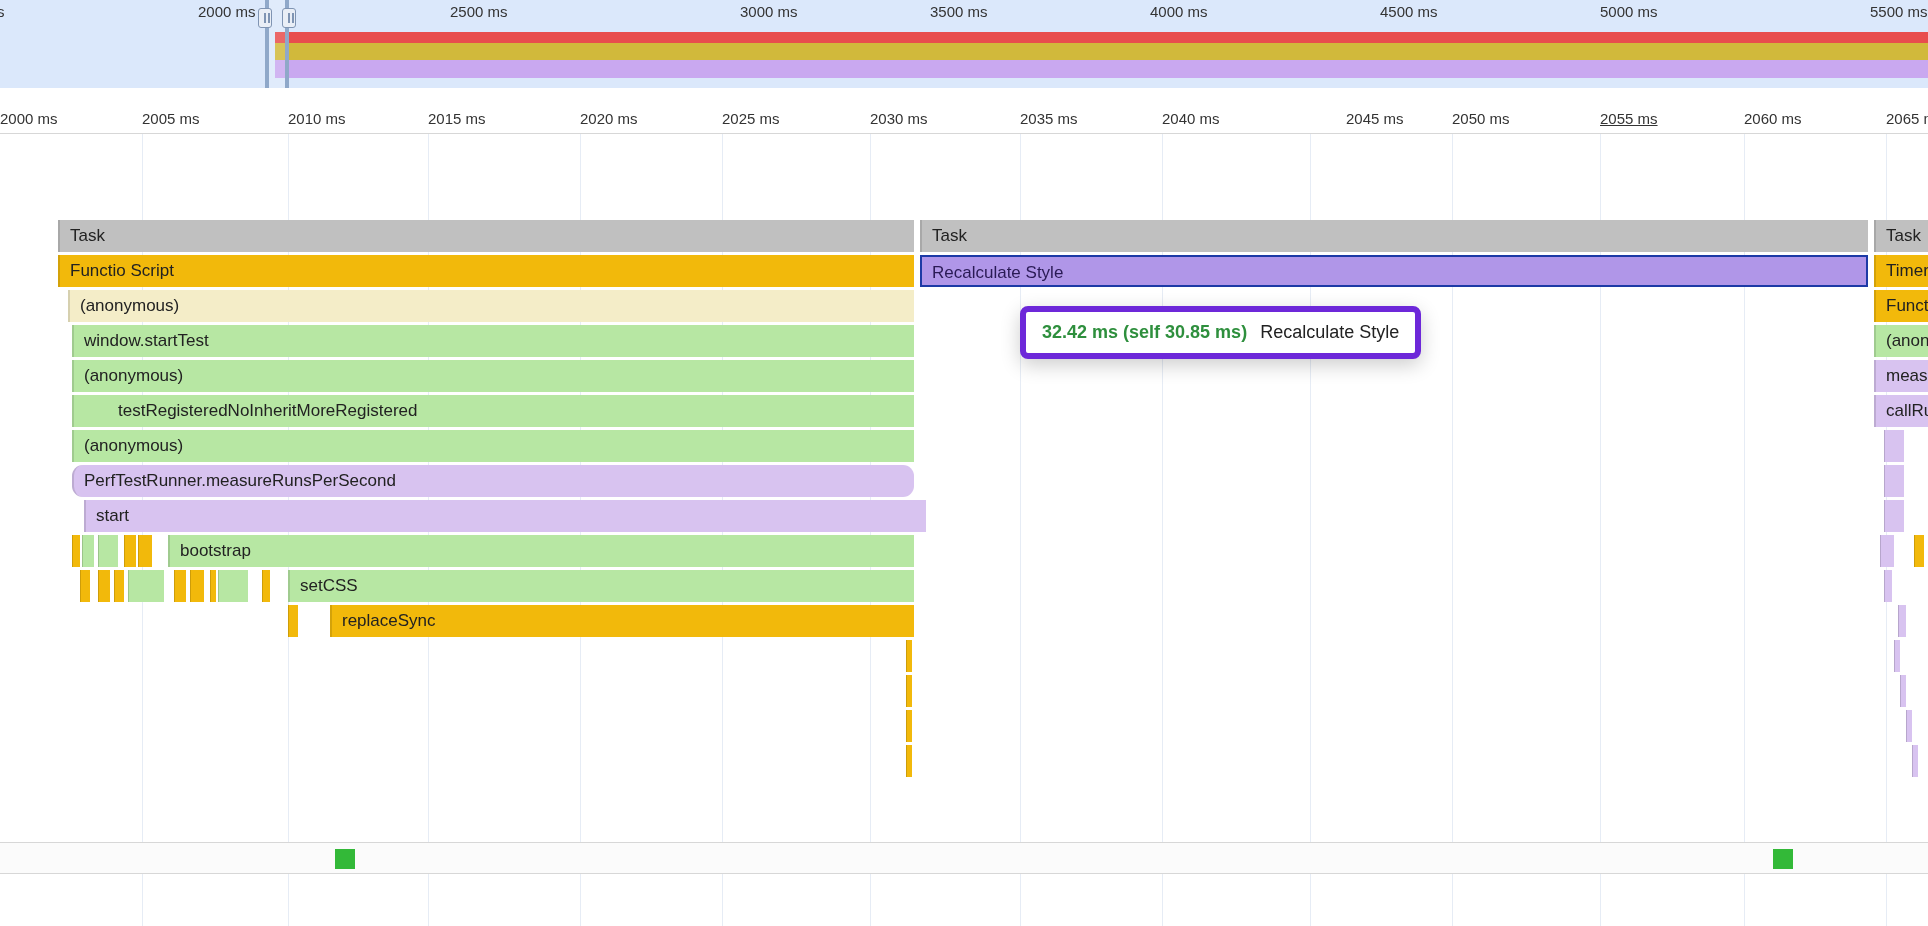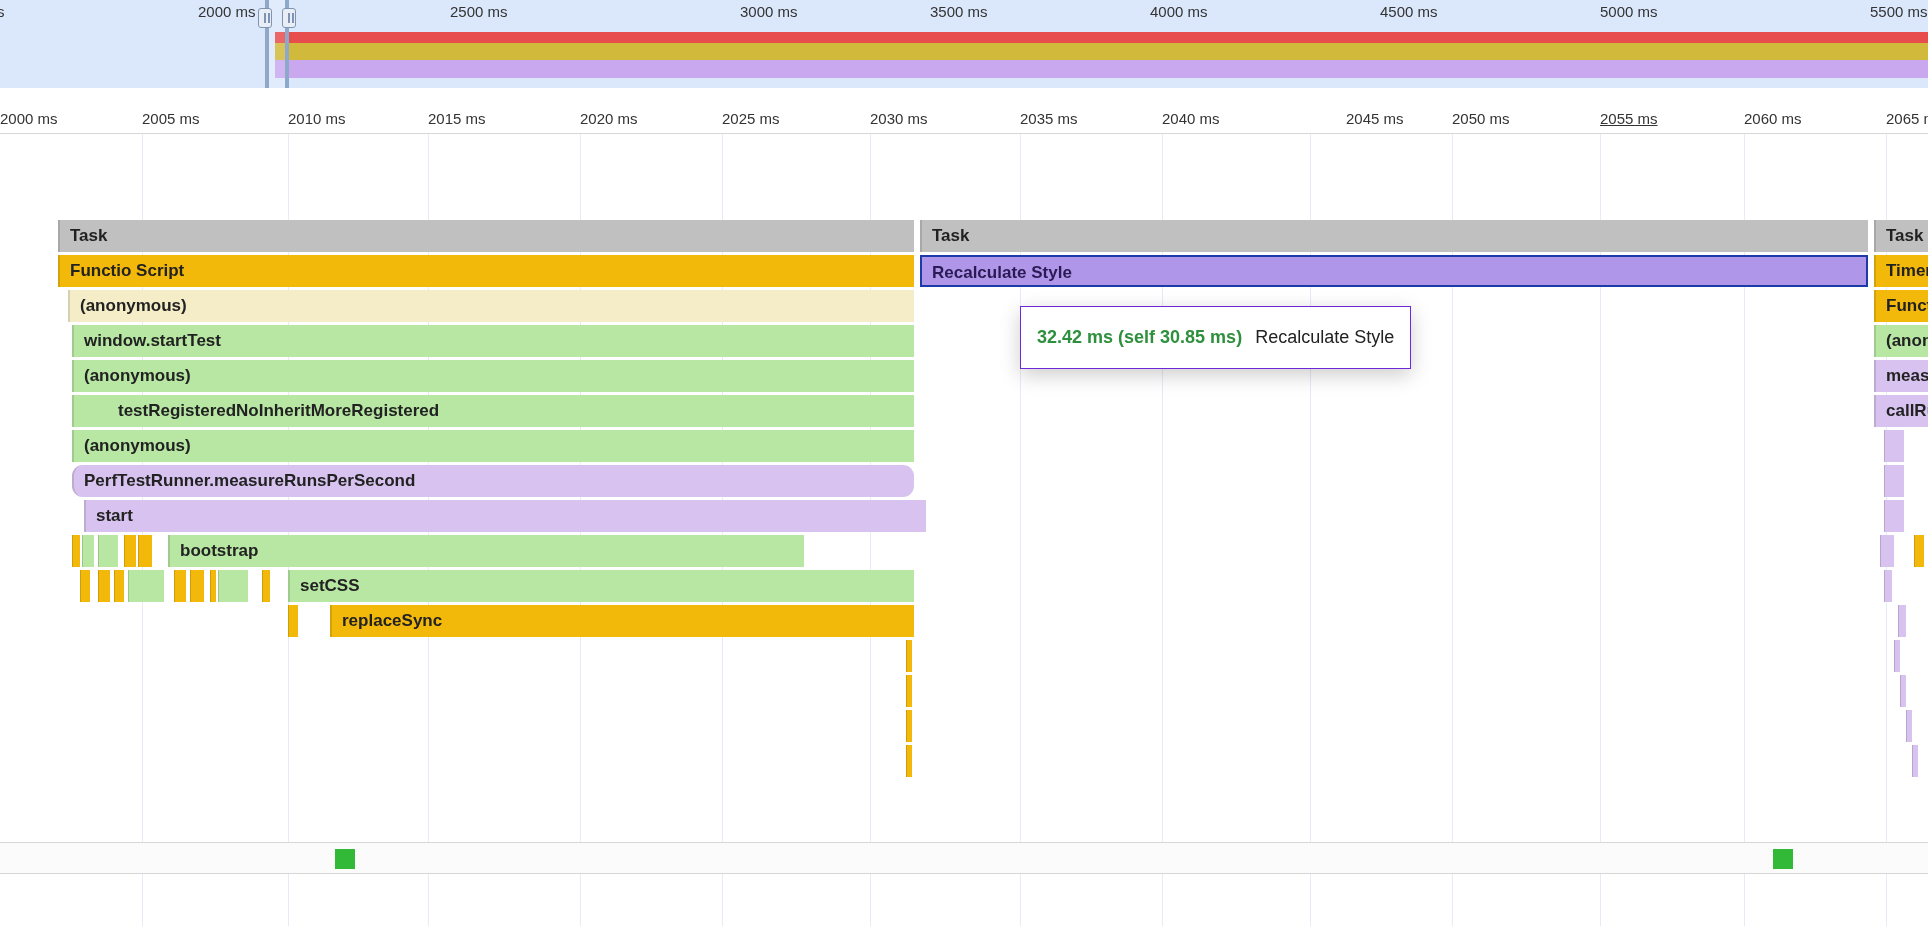--- a/index.html
+++ b/index.html
@@ -22,33 +22,33 @@
 
   
   .detail-ruler { position: absolute; top: 106px; left: 0; right: 0; height: 28px; border-bottom: 1px solid #d7d7d7; }
   .detail-ruler span { position: absolute; top: 4px; font-size: 15px; color: #333; white-space: nowrap; }
 
   
   .gridlines { position: absolute; top: 134px; left: 0; right: 0; bottom: 0; pointer-events: none; }
   .gridlines div { position: absolute; top: 0; bottom: 0; width: 1px; background: #e6ecf5; }
 
   
-  .flame { position: absolute; top: 220px; left: 58px; right: 0; font-weight: bold; }
+  .flame { position: absolute; top: 220px; left: 58px; right: 0; }
   .row { position: relative; height: 34px; margin-bottom: 1px; }
   .seg { position: absolute; top: 0; height: 32px; line-height: 32px; padding-left: 10px; white-space: nowrap; overflow: hidden; text-overflow: clip; font-size: 17px; color: #222; border-left: 2px solid rgba(0,0,0,0.12); }
   .hdr    { background: #c0c0c0; color: #222; }
   .script { background: #f2b90b; }
   .cream  { background: #f4edc8; }
   .green  { background: #b7e7a3; }
   .purple { background: #d8c3f0; }
   .recalc { background: #b096e8; border: 2px solid #1d3aa6; color: #2a1a55; }
   .tiny0 { padding-left: 2px; border-left: 1px solid rgba(0,0,0,0.15); }
 
   
-  .tooltip { position: absolute; top: 306px; left: 1020px; background: #fff; border: 1px solid #6d28d9; border-radius: 0; box-shadow: 0 6px 20px rgba(0,0,0,0.2); padding: 20px 16px; font-size: 18px; white-space: nowrap; }
+  .tooltip { position: absolute; top: 306px; left: 1020px; background: #fff; border: 6px solid #6d28d9; border-radius: 8px; box-shadow: 0 6px 20px rgba(0,0,0,0.2); padding: 10px 16px; font-size: 18px; white-space: nowrap; }
   .tooltip .t-time { color: #2e8f3d; font-weight: 600; }
   .tooltip .t-name { color: #222; margin-left: 8px; }
 
   
   .marker-strip { position: absolute; top: 842px; left: 0; right: 0; height: 32px; border-top: 1px solid #d7d7d7; border-bottom: 1px solid #d7d7d7; background: #fbfbfb; }
   .marker { position: absolute; top: 6px; width: 20px; height: 20px; background: #33b938; }
 </style>
 </head>
 <body>
 
@@ -145,21 +145,21 @@
     <div class="row">
       <div class="seg purple" style="left: 26px; width: 842px;">start</div>
       <div class="seg purple tiny0" style="left: 1826px; width: 20px;"></div>
     </div>
     <div class="row">
       <div class="seg script tiny0" style="left: 14px; width: 8px;"></div>
       <div class="seg script tiny0" style="left: 66px; width: 12px;"></div>
       <div class="seg script tiny0" style="left: 80px; width: 14px;"></div>
       <div class="seg green tiny0" style="left: 24px; width: 12px;"></div>
       <div class="seg green tiny0" style="left: 40px; width: 20px;"></div>
-      <div class="seg green" style="left: 110px; width: 636px;">bootstrap</div>
+      <div class="seg green" style="left: 110px; width: 746px;">bootstrap</div>
       <div class="seg purple tiny0" style="left: 1822px; width: 14px;"></div>
       <div class="seg script tiny0" style="left: 1856px; width: 10px;"></div>
     </div>
     <div class="row">
       <div class="seg script tiny0" style="left: 22px; width: 10px;"></div>
       <div class="seg script tiny0" style="left: 40px; width: 12px;"></div>
       <div class="seg script tiny0" style="left: 56px; width: 10px;"></div>
       <div class="seg script tiny0" style="left: 116px; width: 12px;"></div>
       <div class="seg script tiny0" style="left: 132px; width: 14px;"></div>
       <div class="seg script tiny0" style="left: 152px; width: 6px;"></div>

